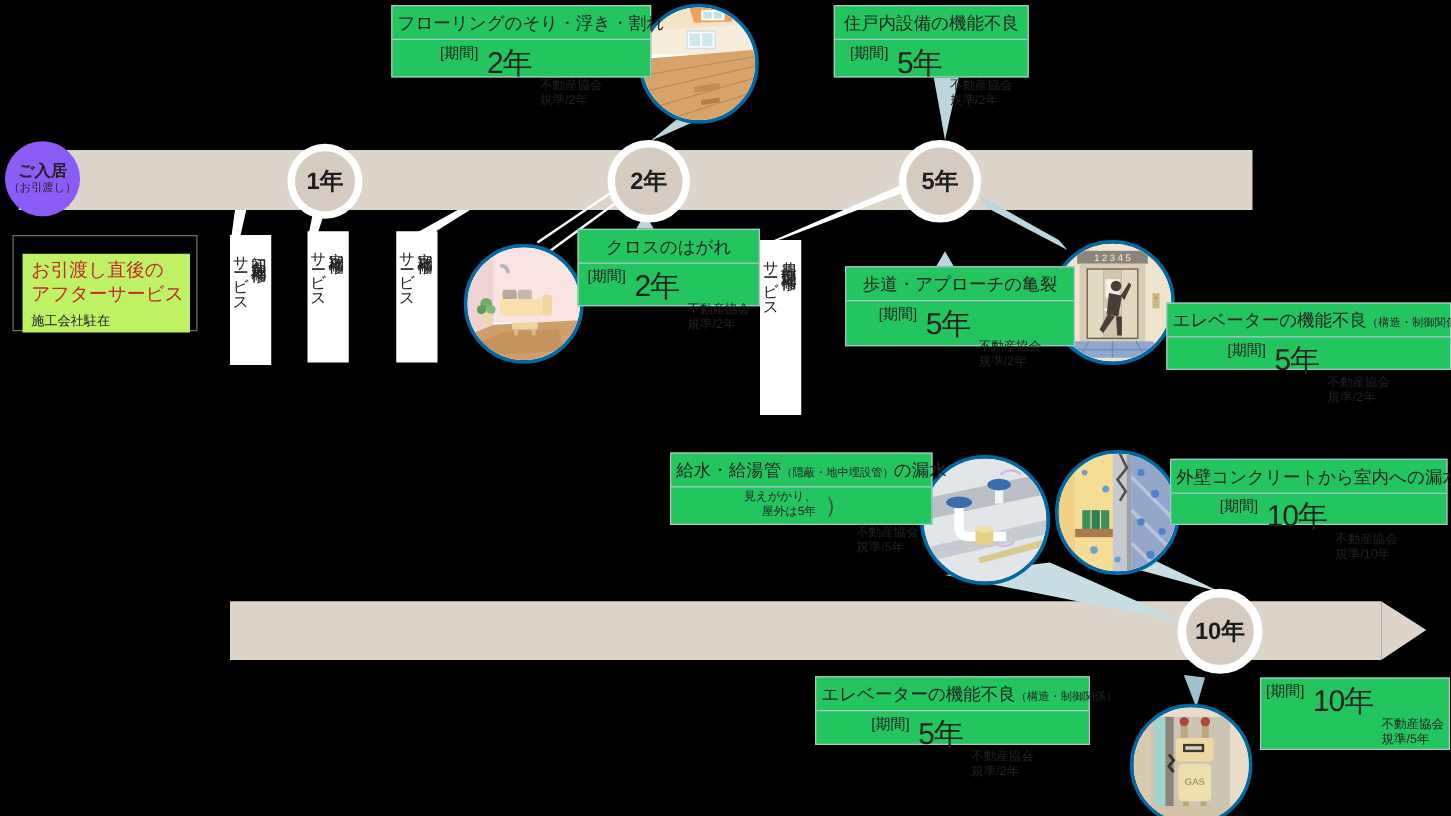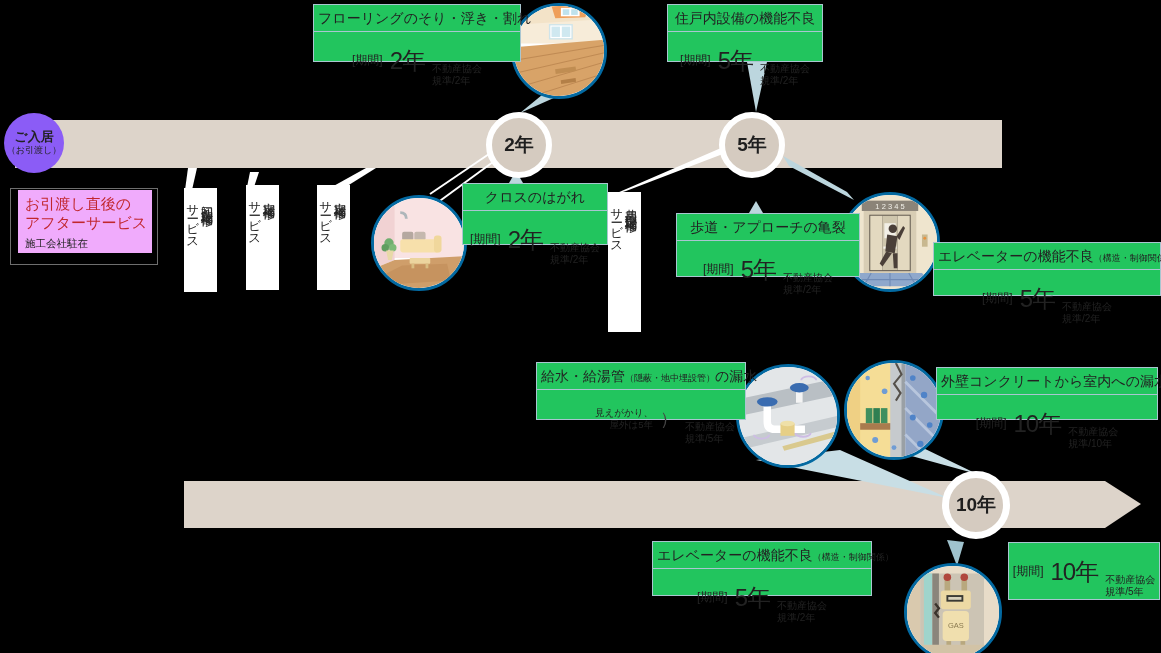--- a/index.html
+++ b/index.html
@@ -27,22 +27,22 @@
   }
   .start-circle .t1 { font-size:13px; font-weight:bold; }
   .start-circle .t2 { font-size:9px; }
 
   
   .handover {
     position:absolute; left:10px; top:188px; width:148px; height:77px;
     border:1px solid #6e6e6e; box-sizing:border-box; z-index:3;
   }
   .handover .inner {
-    position:absolute; left:7px; top:1px; width:134px; height:63px;
-    background:#f0abfc; padding:5px 0 0 7px; box-sizing:border-box;
+    position:absolute; left:7px; top:14px; width:134px; height:63px;
+    background:#bef264; padding:5px 0 0 7px; box-sizing:border-box;
   }
   .handover .red { color:#c1272d; font-size:15px; line-height:1.25; }
   .handover .note { color:#222; font-size:10.5px; margin-top:4px; }
 
   
   .vlabel {
     position:absolute; background:#fff; writing-mode:vertical-rl;
     font-size:12.5px; letter-spacing:2px; color:#222;
     padding:7px 3px; box-sizing:border-box; z-index:4; line-height:1.15;
   }
@@ -52,21 +52,21 @@
   .callout {
     position:absolute; background:#22c55e; border:1px solid #a9c6d0;
     box-sizing:border-box; z-index:4;
   }
   .c-title {
     text-align:center; font-size:14px; color:#222; white-space:nowrap;
     padding:5px 4px 3px; border-bottom:1px solid #a9c6d0;
   }
   .c-title .t-small { font-size:9px; }
   .c-period {
-    display:flex; align-items:center; justify-content:center;
+    display:flex; align-items:flex-start; justify-content:center;
     gap:7px; padding:2px 4px 3px; white-space:nowrap;
   }
   .p-label { font-size:12px; }
   .p-years { font-size:24px; letter-spacing:-1px; }
   .p-std { font-size:10px; line-height:1.2; text-align:left;margin-top:29px; }
   .w-note { font-size:9.5px; line-height:1.25; text-align:right; }
   .w-bracket { font-size:18px; color:#444; font-weight:300; }
 
   
   .illus {
@@ -109,20 +109,23 @@
     <span class="t2">（お引渡し）</span>
   </div>
   <div class="handover">
     <div class="inner">
       <div class="red">お引渡し直後の</div>
       <div class="red">アフターサービス</div>
       <div class="note">施工会社駐在</div>
     </div>
   </div>
 
+  <div class="yc" style="left:230px; top:115px; width:60px; height:60px;">
+      <span>1年</span>
+    </div>
   <div class="yc" style="left:486px; top:112px; width:66px; height:66px;">
       <span>2年</span>
     </div>
   <div class="yc" style="left:719px; top:112px; width:66px; height:66px;">
       <span>5年</span>
     </div>
   <div class="yc" style="left:942px; top:471px; width:68px; height:68px; border-width:7px;">
       <span>10年</span>
     </div>
 

